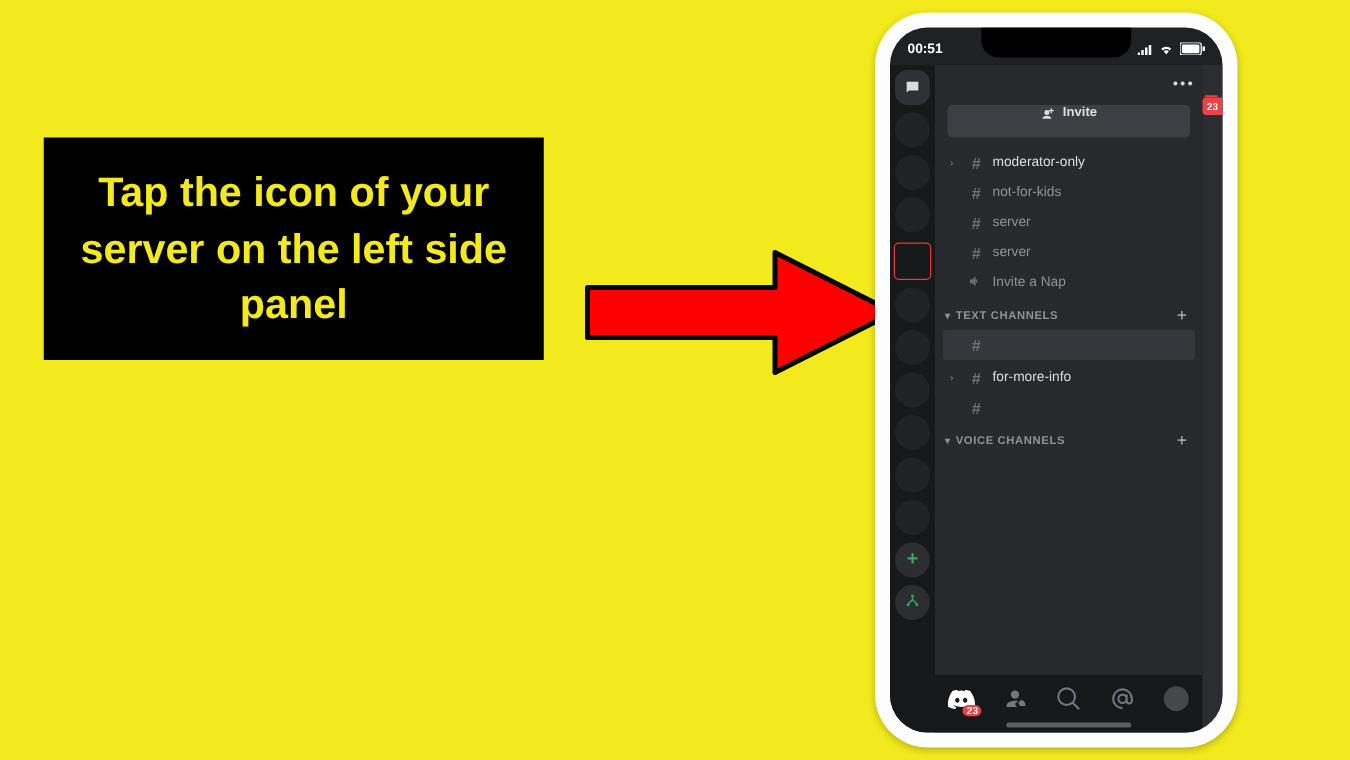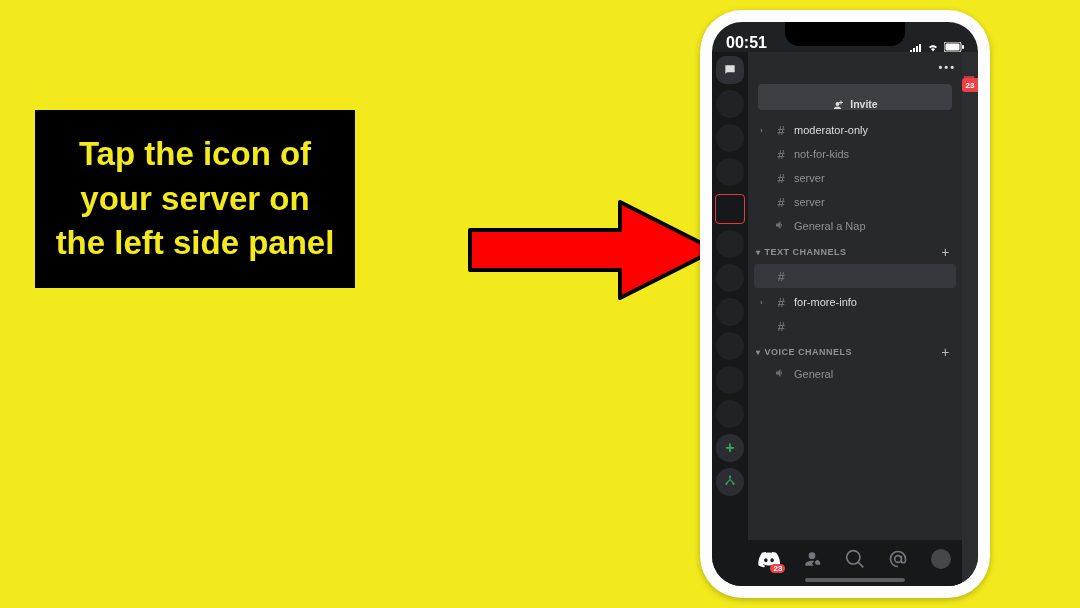--- a/index.html
+++ b/index.html
@@ -10,21 +10,21 @@
     font-family: -apple-system, "Segoe UI", Helvetica, Arial, sans-serif;
     position: relative;
     overflow: hidden;
   }
 
   
   .instruction {
     position: absolute;
     left: 35px;
     top: 110px;
-    width: 320px;
+    width: 400px;
     background: #000;
     color: #f2ea1c;
     padding: 22px 18px;
     font-size: 33px;
     font-weight: 700;
     line-height: 1.35;
     text-align: center;
   }
 
   
@@ -64,25 +64,25 @@
     top: 0; left: 50%;
     transform: translateX(-50%);
     width: 120px; height: 24px;
     background: #000;
     border-radius: 0 0 14px 14px;
     z-index: 50;
   }
   .status-bar {
     height: 30px;
     display: flex;
-    align-items: flex-end;
+    align-items: center;
     justify-content: space-between;
     padding: 4px 14px 0;
     color: #fff;
-    font-size: 16px;
+    font-size: 11px;
     font-weight: 600;
   }
   .status-right { display:flex; gap:4px; align-items:center; }
 
   .app-body {
     position: absolute;
     top: 30px; bottom: 0; left: 0; right: 0;
     display: flex;
   }
 
@@ -133,21 +133,21 @@
   .dots { letter-spacing: 2px; font-weight:700;}
   .invite-btn {
     margin: 4px 4px 8px 4px;
     background: #3c3f44;
     border: none;
     color: #dcddde;
     font-size: 10.5px;
     font-weight: 600;
     height: 26px;
     border-radius: 4px;
-    display:flex; align-items:flex-end; justify-content:center; gap:6px;
+    display:flex; align-items:flex-start; justify-content:center; gap:6px;
   }
   .channel-list { flex:1; overflow:hidden; }
   .channel-row {
     display:flex; align-items:center;
     height: 24px;
     padding: 0 6px;
     gap: 6px;
     border-radius: 3px;
     color:#8e9297;
     font-size: 11px;
@@ -300,21 +300,21 @@
             <span class="hash">#</span>
             <span>server</span>
           </div>
           <div class="channel-row">
             <span class="caret"></span>
             <span class="speak">
               <svg width="12" height="12" viewBox="0 0 24 24">
                   <path fill="#6d6f73" d="M4 9v6h4l5 5V4L8 9H4zm12 3a4 4 0 00-2-3.5v7A4 4 0 0016 12z"></path>
                 </svg>
             </span>
-            <span>General a Nap</span>
+            <span>Invite a Nap</span>
           </div>
 
           <div class="category">
             <span class="cat-left">
               <span style="font-size:8px">▾</span>
               <span>TEXT CHANNELS</span>
             </span>
             <span class="plus">+</span>
           </div>
 
@@ -335,29 +335,20 @@
           </div>
 
           <div class="category">
             <span class="cat-left">
               <span style="font-size:8px">▾</span>
               <span>VOICE CHANNELS</span>
             </span>
             <span class="plus">+</span>
           </div>
 
-          <div class="channel-row">
-            <span class="caret"></span>
-            <span class="speak">
-              <svg width="12" height="12" viewBox="0 0 24 24">
-                  <path fill="#6d6f73" d="M4 9v6h4l5 5V4L8 9H4zm12 3a4 4 0 00-2-3.5v7A4 4 0 0016 12z"></path>
-                </svg>
-            </span>
-            <span>General</span>
-          </div>
         </div>
 
         <div class="tab-bar">
           <div class="tab-item active">
             <svg width="22" height="18" viewBox="0 0 28 20">
                 <path fill="#fff" d="M23 2a22 22 0 00-5-1l-.5 1a20 20 0 00-7 0L10 1a22 22 0 00-5 1C1 8 0 13 .5 18c2 1.5 5 2.5 7.5 2.5l1-2c-1-.3-2-.8-3-1.4l.7-.5c5 2.3 10 2.3 15 0l.7.5c-1 .6-2 1.1-3 1.4l1 2c2.5 0 5.5-1 7.5-2.5.6-6-.9-11-4.9-16zM10 14c-1.2 0-2.2-1.1-2.2-2.5S8.8 9 10 9s2.2 1.1 2.2 2.5S11.2 14 10 14zm8 0c-1.2 0-2.2-1.1-2.2-2.5S16.8 9 18 9s2.2 1.1 2.2 2.5S19.2 14 18 14z"></path>
               </svg>
             <span class="tab-badge">23</span>
           </div>
           <div class="tab-item">

